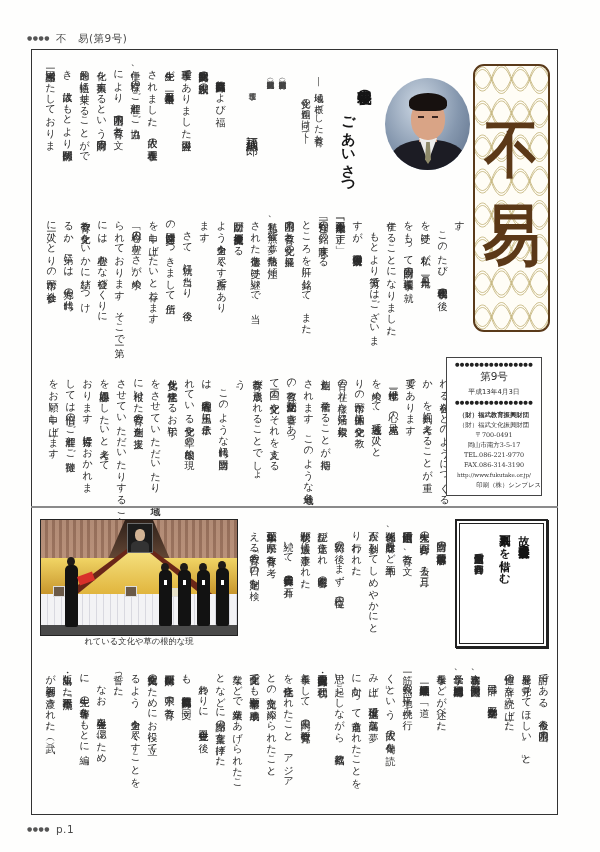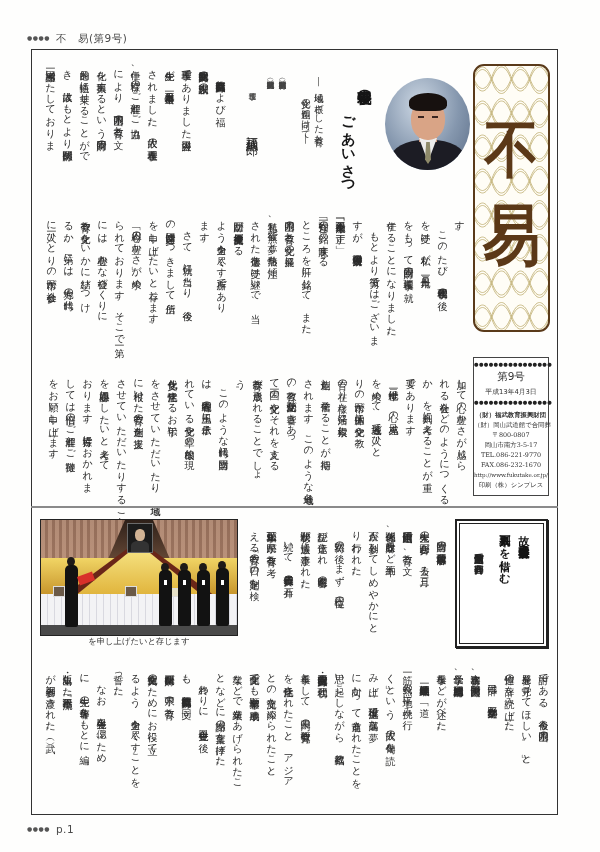--- a/index.html
+++ b/index.html
@@ -27,21 +27,21 @@
 .pt-face{left:26px;top:22px;width:34px;height:40px;background:#d9a486;border-radius:46% 46% 48% 48%;}
 .pt-hair{left:24px;top:15px;width:38px;height:18px;background:#17110f;border-radius:50% 50% 30% 30%;}
 .pt-eyes{left:33px;top:38px;width:20px;height:2px;border-left:6px solid #3a2520;border-right:6px solid #3a2520;box-sizing:border-box;}
 
 
 .logo{position:absolute;left:473px;top:64px;width:73px;height:264px;border:2.5px solid #5a3a1a;border-radius:11px;overflow:hidden;background:#fffdf6;}
 .logo svg{position:absolute;left:0;top:0;}
 .logo-char{position:absolute;left:0;width:100%;text-align:center;font-family:"DejaVu Serif",serif;font-weight:bold;color:#5b3817;line-height:1;transform:scaleY(1.15);}
 
 
-.info{position:absolute;left:473px;top:357px;width:74px;height:137px;border:1.2px solid #444;background:#fff;}
+.info{position:absolute;left:446px;top:357px;width:74px;height:137px;border:1.2px solid #444;background:#fff;padding-left:20px;}
 .info div{position:absolute;left:0;width:100%;text-align:center;white-space:nowrap;color:#333;}
 .info .dots{font-size:5.2px;letter-spacing:0.35px;color:#222;}
 .info .issue{font-size:10.5px;}
 .info .date{font-size:6.8px;}
 .info .ln{font-size:6.4px;line-height:10px;font-family:"DejaVu Serif",serif;}
 
 
 .headbox{position:absolute;left:455px;top:519px;width:89px;height:125px;border:2px solid #222;box-shadow:inset 0 0 0 2px #fff,inset 0 0 0 3px #222,1px 1px 0 #222;background:#fff;}
 .hl{font-size:11px;font-weight:bold;line-height:19px;color:#151515;}
 .hl-sub{font-size:9.3px;font-weight:bold;line-height:17px;color:#222;}
@@ -177,27 +177,27 @@
   <div class="logo-char" style="top:56px;font-size:54px;">不</div>
   <div class="logo-char" style="top:140px;font-size:58px;">易</div>
 </div>
 
 <div class="info">
   <div class="dots" style="top:3px;">●●●●●●●●●●●●●●●●</div>
   <div class="issue" style="top:12px;">第9号</div>
   <div class="date" style="top:29px;">平成13年4月3日</div>
   <div class="dots" style="top:41px;">●●●●●●●●●●●●●●●●</div>
   <div class="ln" style="top:52px;font-weight:bold;">（財）福武教育振興財団</div>
-  <div class="ln" style="top:62px;">（財）岡山武道館で合同葬</div>
-  <div class="ln" style="top:72px;">〒800-0807</div>
+  <div class="ln" style="top:62px;">（財）福武文化振興財団</div>
+  <div class="ln" style="top:72px;">〒700-0491</div>
   <div class="ln" style="top:82px;">岡山市南方3-5-17</div>
   <div class="ln" style="top:92px;">TEL.086-221-9770</div>
-  <div class="ln" style="top:102px;">FAX.086-232-1670</div>
+  <div class="ln" style="top:102px;">FAX.086-314-3190</div>
   <div class="ln" style="top:112px;font-size:5.6px;">http://www.fukutake.or.jp/</div>
-  <div class="ln" style="top:122px;">印刷（株）シンプレス</div>
+  <div class="ln" style="top:122px;text-align:right;">印刷（株）シンプレス</div>
 </div>
 
 <div class="rule"></div>
 
 <div>
   <div class="fphoto">
     <div class="fp-cur l"></div>
     <div class="fp-cur r"></div>
     <div class="fp-wing"></div>
     <div class="fp-slope"></div>
@@ -220,21 +220,21 @@
     <div class="fp-head" style="left:139px;"></div>
     <div class="fp-body" style="left:137px;"></div>
     <div class="fp-ribbon" style="left:142px;"></div>
     <div class="fp-head" style="left:158px;"></div>
     <div class="fp-body" style="left:156px;"></div>
     <div class="fp-ribbon" style="left:161px;"></div>
     <div class="fp-head" style="left:177px;top:41px;"></div>
     <div class="fp-body" style="left:175px;top:48px;height:58px;"></div>
     <div class="fp-ribbon" style="left:180px;"></div>
   </div>
-  <div class="caption">を申し上げたいと存じます</div>
+  <div class="caption">れている文化や草の根的な現</div>
 
   <div class="vt" style="left:246px;top:524px;width:204px;height:134px;">　当財団の前理事長故谷口澄
 夫先生の合同葬が、去る三月
 十日岡山武道館で、教育、文
 化関係者、政財界など約千五
 百人が参列してしめやかにと
 り行われた。
 　黙祷の後、まず、従三位の
 位記が伝達され、名誉県民の
 顕彰状が遺族に手渡された。

